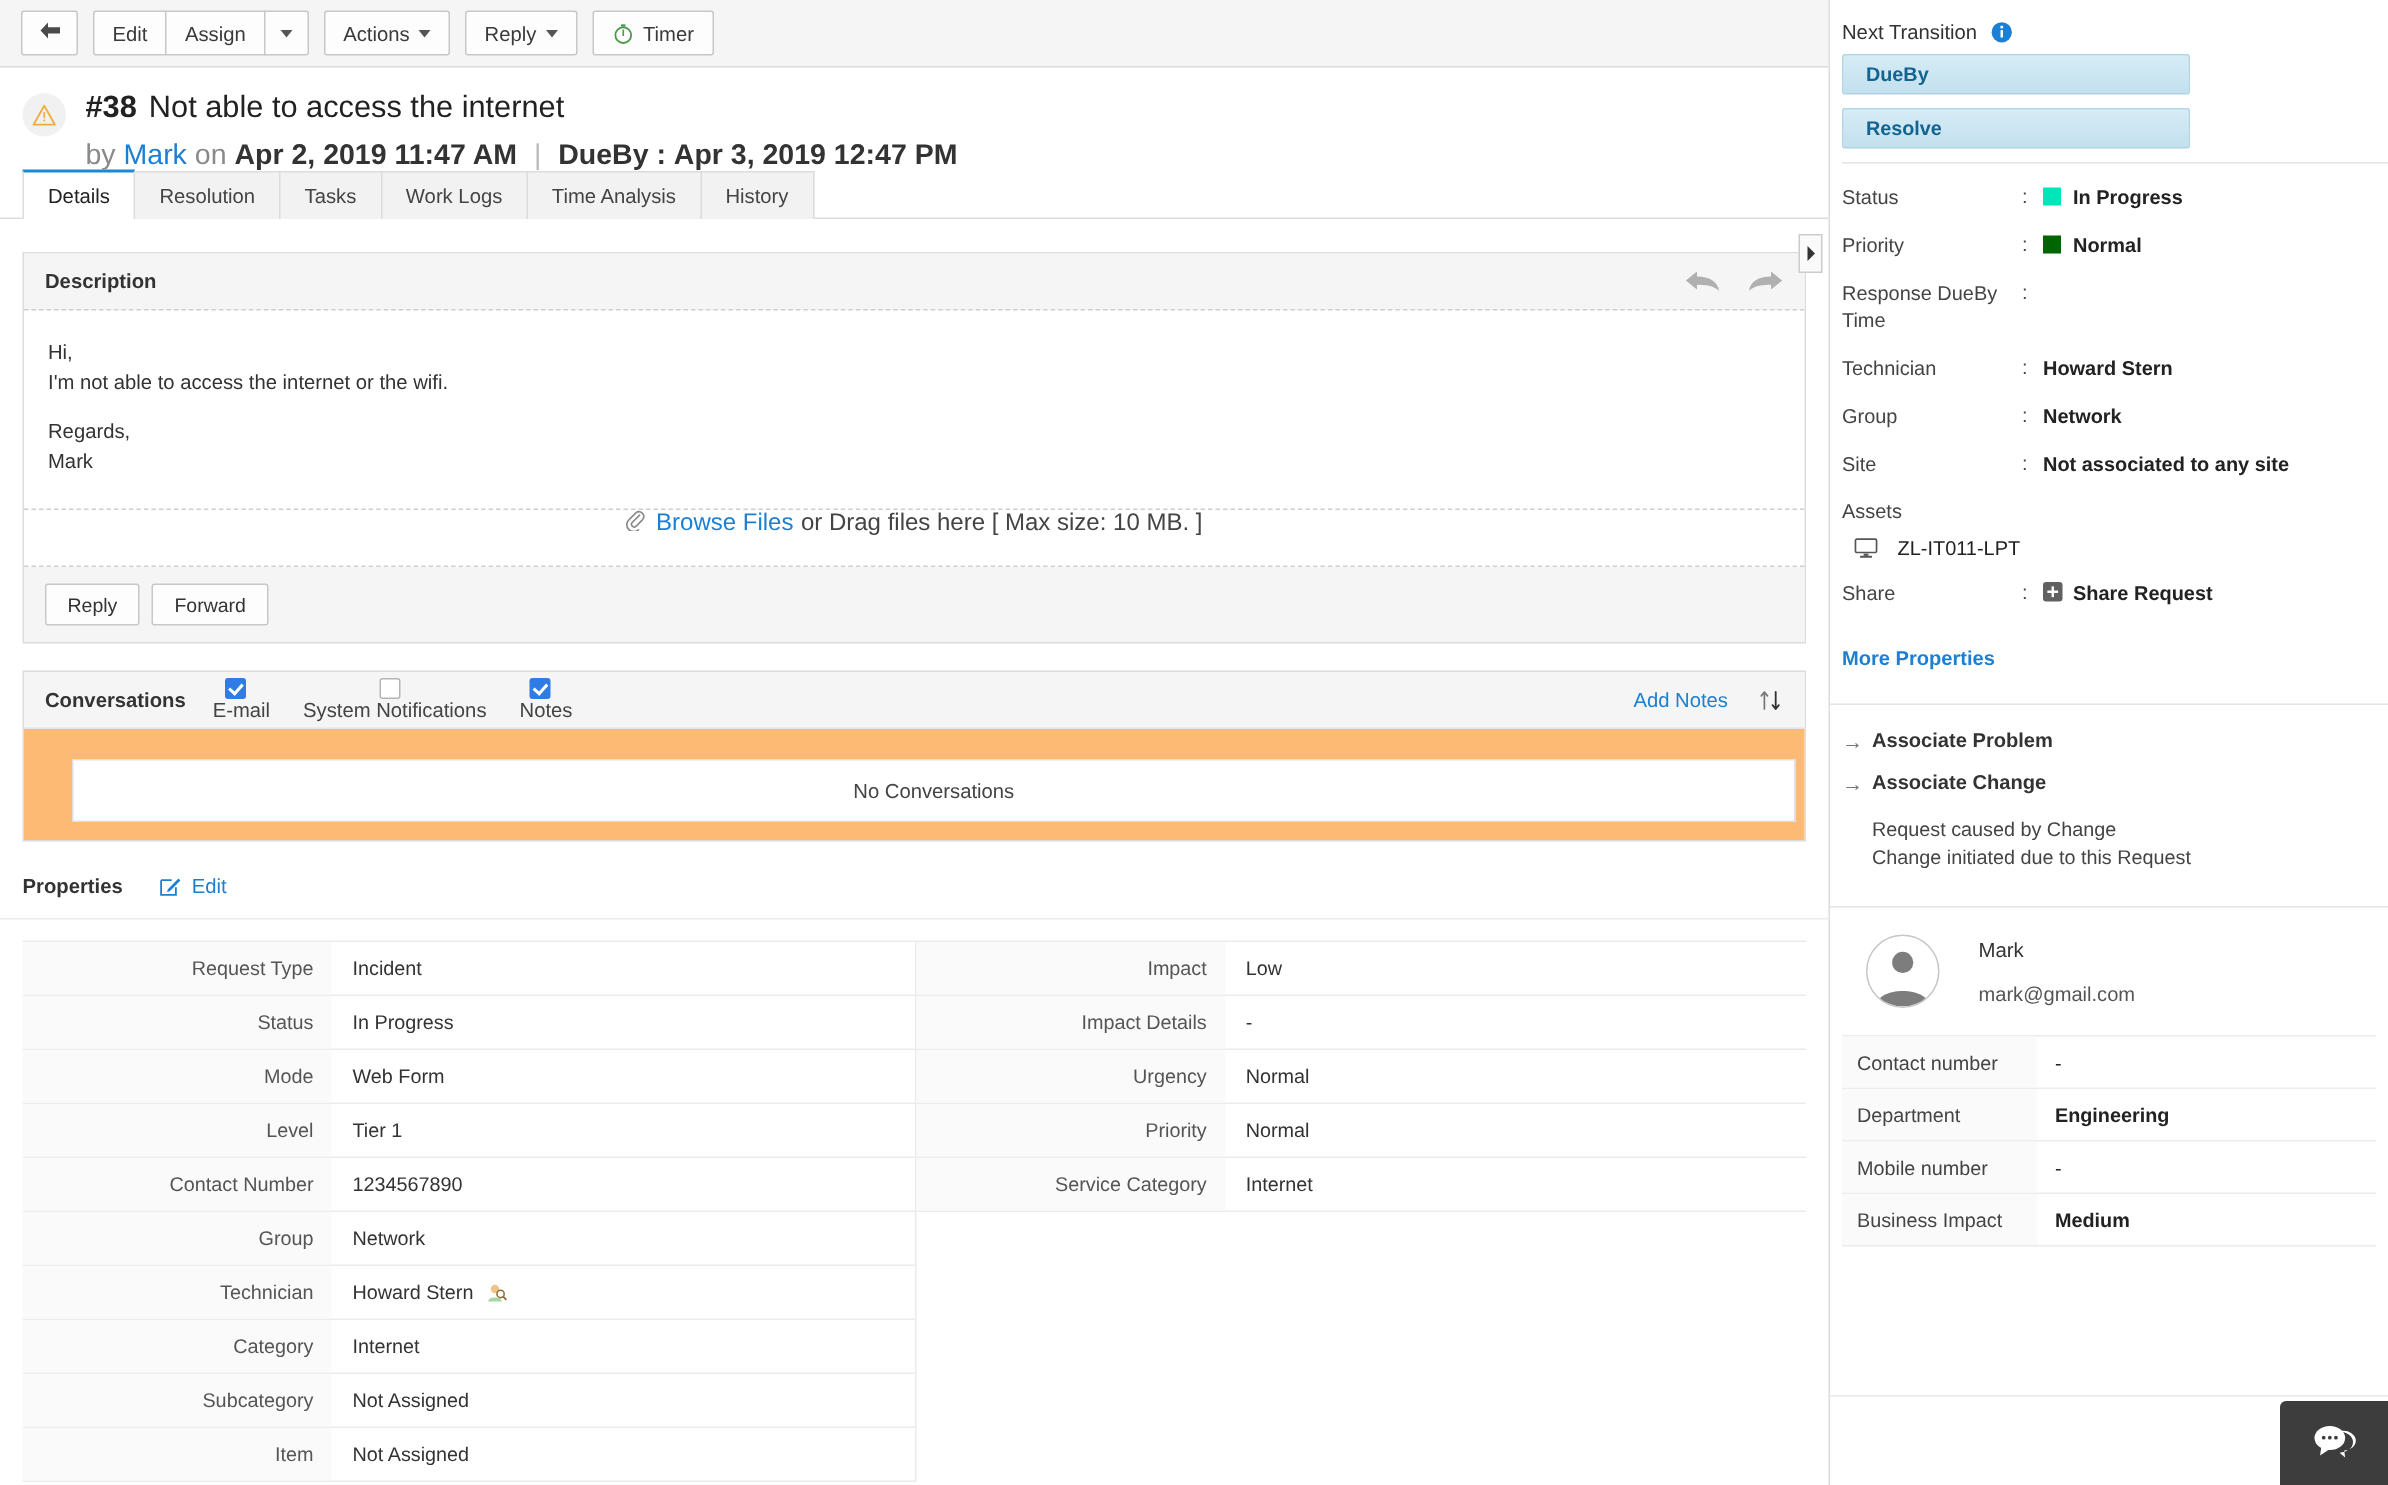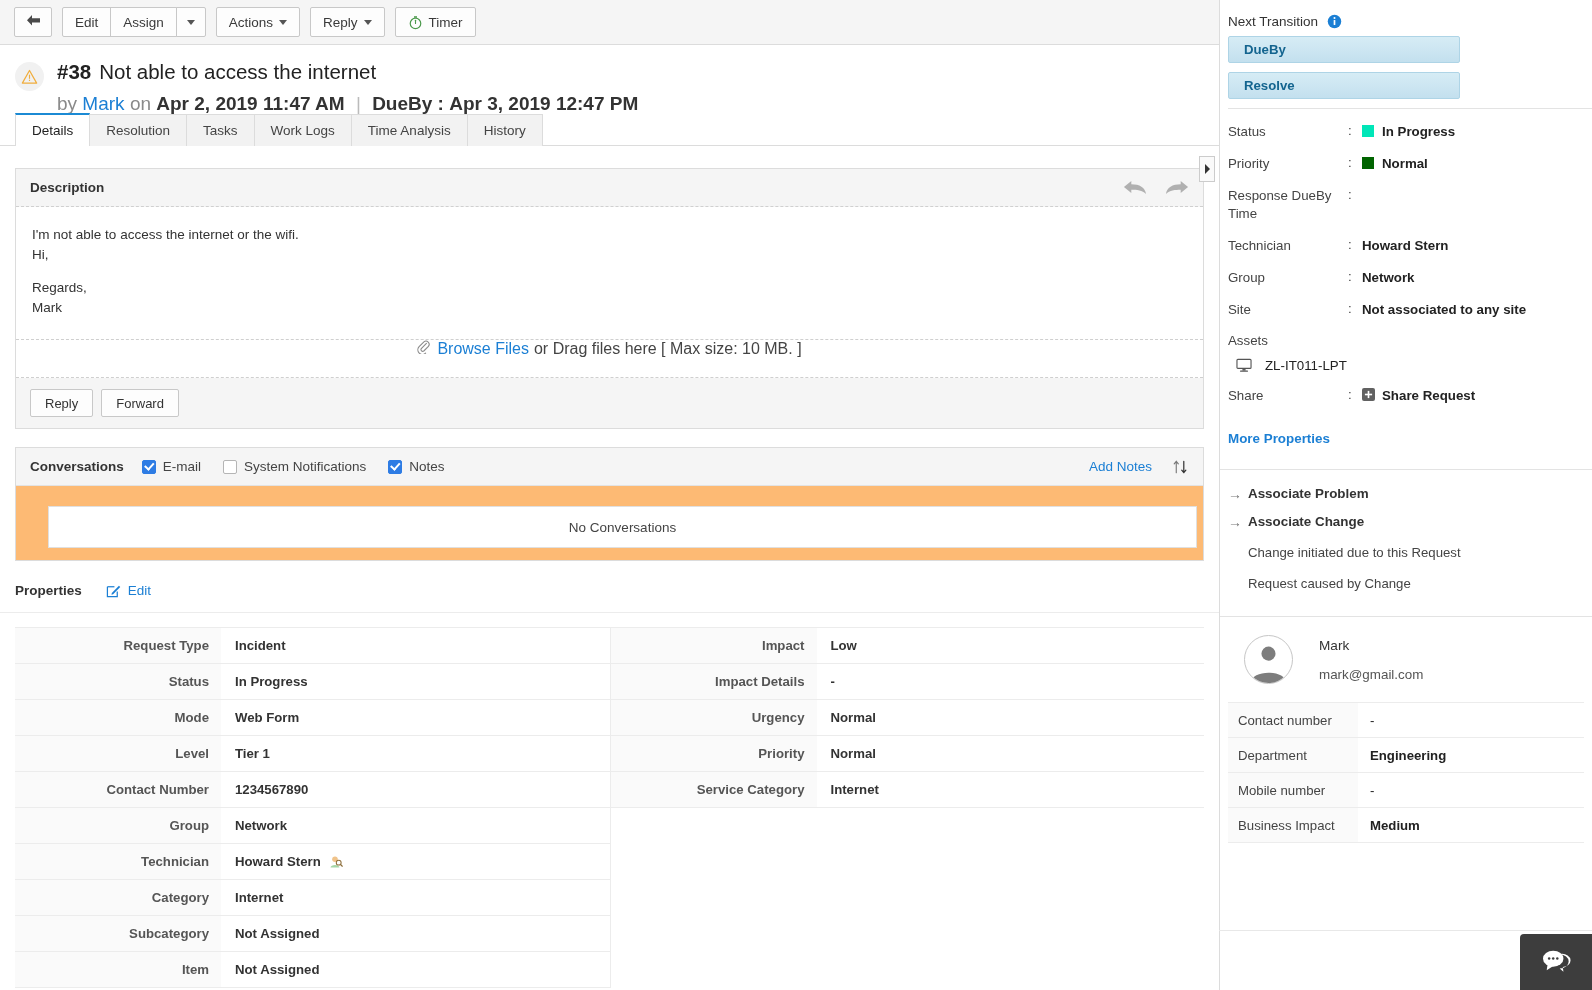--- a/index.html
+++ b/index.html
@@ -109,21 +109,21 @@
     display:inline-flex; align-items:center;
   }
 
   
   .conv-card { margin: 18px 15px 0 15px; border: 1px solid #dcdcdc; }
   .conv-head {
     height: 38px; background:#f5f5f5; border-bottom:1px solid #e3e3e3;
     display:flex; align-items:center; padding: 0 14px; font-size:13.5px;
   }
   .conv-head .lbl { font-weight:700; color:#333; margin-right: 18px; }
-  .chk-wrap { display:flex; align-items:center; margin-right: 22px; color:#444; cursor:pointer; }
+  .chk-wrap { display:flex; align-items:center; margin-right: 22px; color:#444; cursor:pointer;flex-direction:column; }
   .chk {
     width: 14px; height: 14px; border-radius: 2px; margin-right: 7px;
     border: 1px solid #b5b5b5; background: #fff; display:inline-flex;
     align-items:center; justify-content:center;
   }
   .chk.on { background: #2e7ce4; border-color: #2e7ce4; }
   .chk.on:after {
     content:""; width: 4px; height: 7px; border: solid #fff;
     border-width: 0 2px 2px 0; transform: rotate(42deg) translate(-0.5px,-1px);
   }
@@ -142,21 +142,20 @@
     margin: 22px 0 0 0; padding: 0 15px 14px 15px; display:flex; align-items:center;
     border-bottom: 1px solid #ececec;
   }
   .props-head .ttl { font-size: 13.5px; font-weight: 700; color:#333; margin-right: 24px; }
   .props-head .edit { color:#1b7fd4; font-size:13.5px; cursor:pointer; display:flex; align-items:center; }
   .props-head .edit .eico { margin-right: 7px; display:inline-flex; }
 
   .props-grid {
     margin: 14px 15px 0 15px; display: grid; grid-template-columns: 1fr 1fr;
     border-top: 1px solid #ececec;
-    font-weight: bold;
   }
   .pcol { display: block; }
   .prow { display: flex; border-bottom: 1px solid #ececec; min-height: 36px; align-items: stretch; }
   .pkey {
     width: 206px; background: #fafafa; display:flex; align-items:center;
     justify-content: flex-end; padding: 9px 12px; font-size: 13.2px; color:#555;
   }
   .pval { flex: 1; display:flex; align-items:center; padding: 9px 14px; font-size:13.2px; color:#333; }
   .pcol.right .pkey { width: 206px; }
   .pcol.right { border-left: 1px solid #ececec; }
@@ -313,22 +312,22 @@
               <path d="M9 1 L1 7.5 L9 14 L9 10.5 C15 10.5 21 11 25 15 C24 8 18 4.5 9 4.5 Z" fill="#b0b0b0"></path>
             </svg>
         </span>
         <span class="arrow-ico">
           <svg width="24" height="15" viewBox="0 0 26 16">
               <path d="M17 1 L25 7.5 L17 14 L17 10.5 C11 10.5 5 11 1 15 C2 8 8 4.5 17 4.5 Z" fill="#b0b0b0"></path>
             </svg>
         </span>
       </div>
       <div class="desc-body">
+        <p>Hi,</p>
         <p>I'm not able to access the internet or the wifi.</p>
-        <p>Hi,</p>
         <div class="gap"></div>
         <p>Regards,</p>
         <p>Mark</p>
       </div>
       <div class="attach-zone">
         <span class="clip">
           <svg width="13" height="14" viewBox="0 0 13 14">
               <path d="M9.4 3.4 L4.3 8.5 a1.8 1.8 0 0 0 2.5 2.5 L11.4 6.4 a3.2 3.2 0 0 0 -4.5 -4.5 L2.1 6.7 a4.6 4.6 0 0 0 6.5 6.5" fill="none" stroke="#8a8a8a" stroke-width="1.1" stroke-linecap="round"></path>
             </svg>
         </span>
@@ -549,22 +548,22 @@
 
     <div class="assoc">
       <div class="assoc-item">
         <span class="assoc-arrow">→</span>
         <span class="assoc-label">Associate Problem</span>
       </div>
       <div class="assoc-item">
         <span class="assoc-arrow">→</span>
         <span class="assoc-label">Associate Change</span>
       </div>
+      <div class="assoc-note sp">Request caused by Change</div>
       <div class="assoc-note">Change initiated due to this Request</div>
-      <div class="assoc-note sp">Request caused by Change</div>
     </div>
     <div class="side-rule"></div>
 
     <div class="req-user">
       <div class="avatar">
         <svg width="47" height="47" viewBox="0 0 48 48">
           <circle cx="24" cy="18" r="7.2" fill="#7d7d7d"></circle>
           <path d="M6 48 C6 34 42 34 42 48 Z" fill="#7d7d7d"></path>
         </svg>
       </div>

